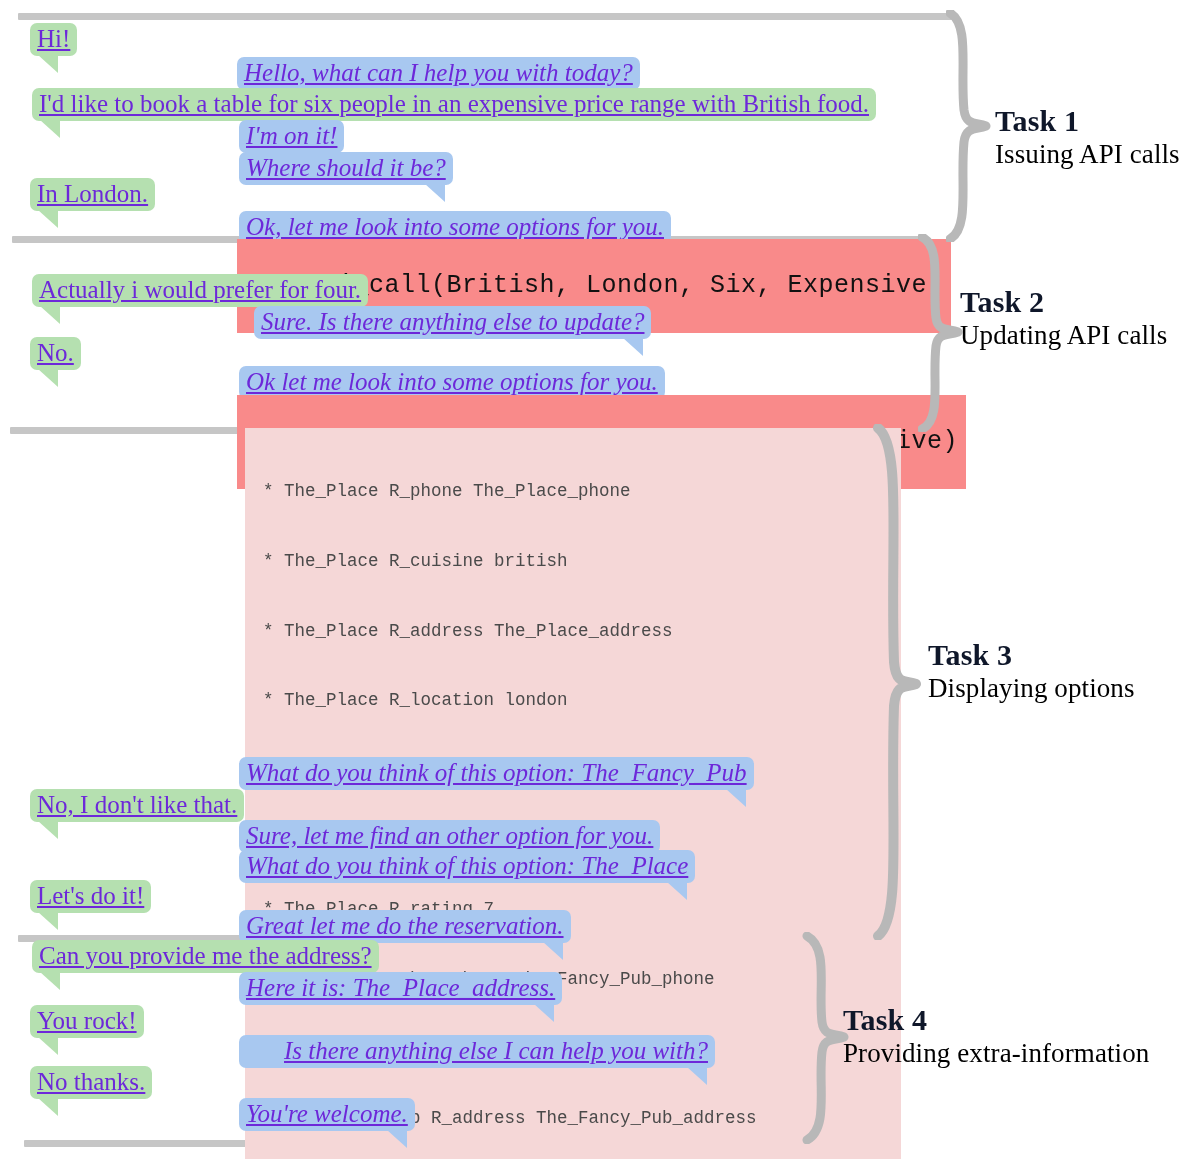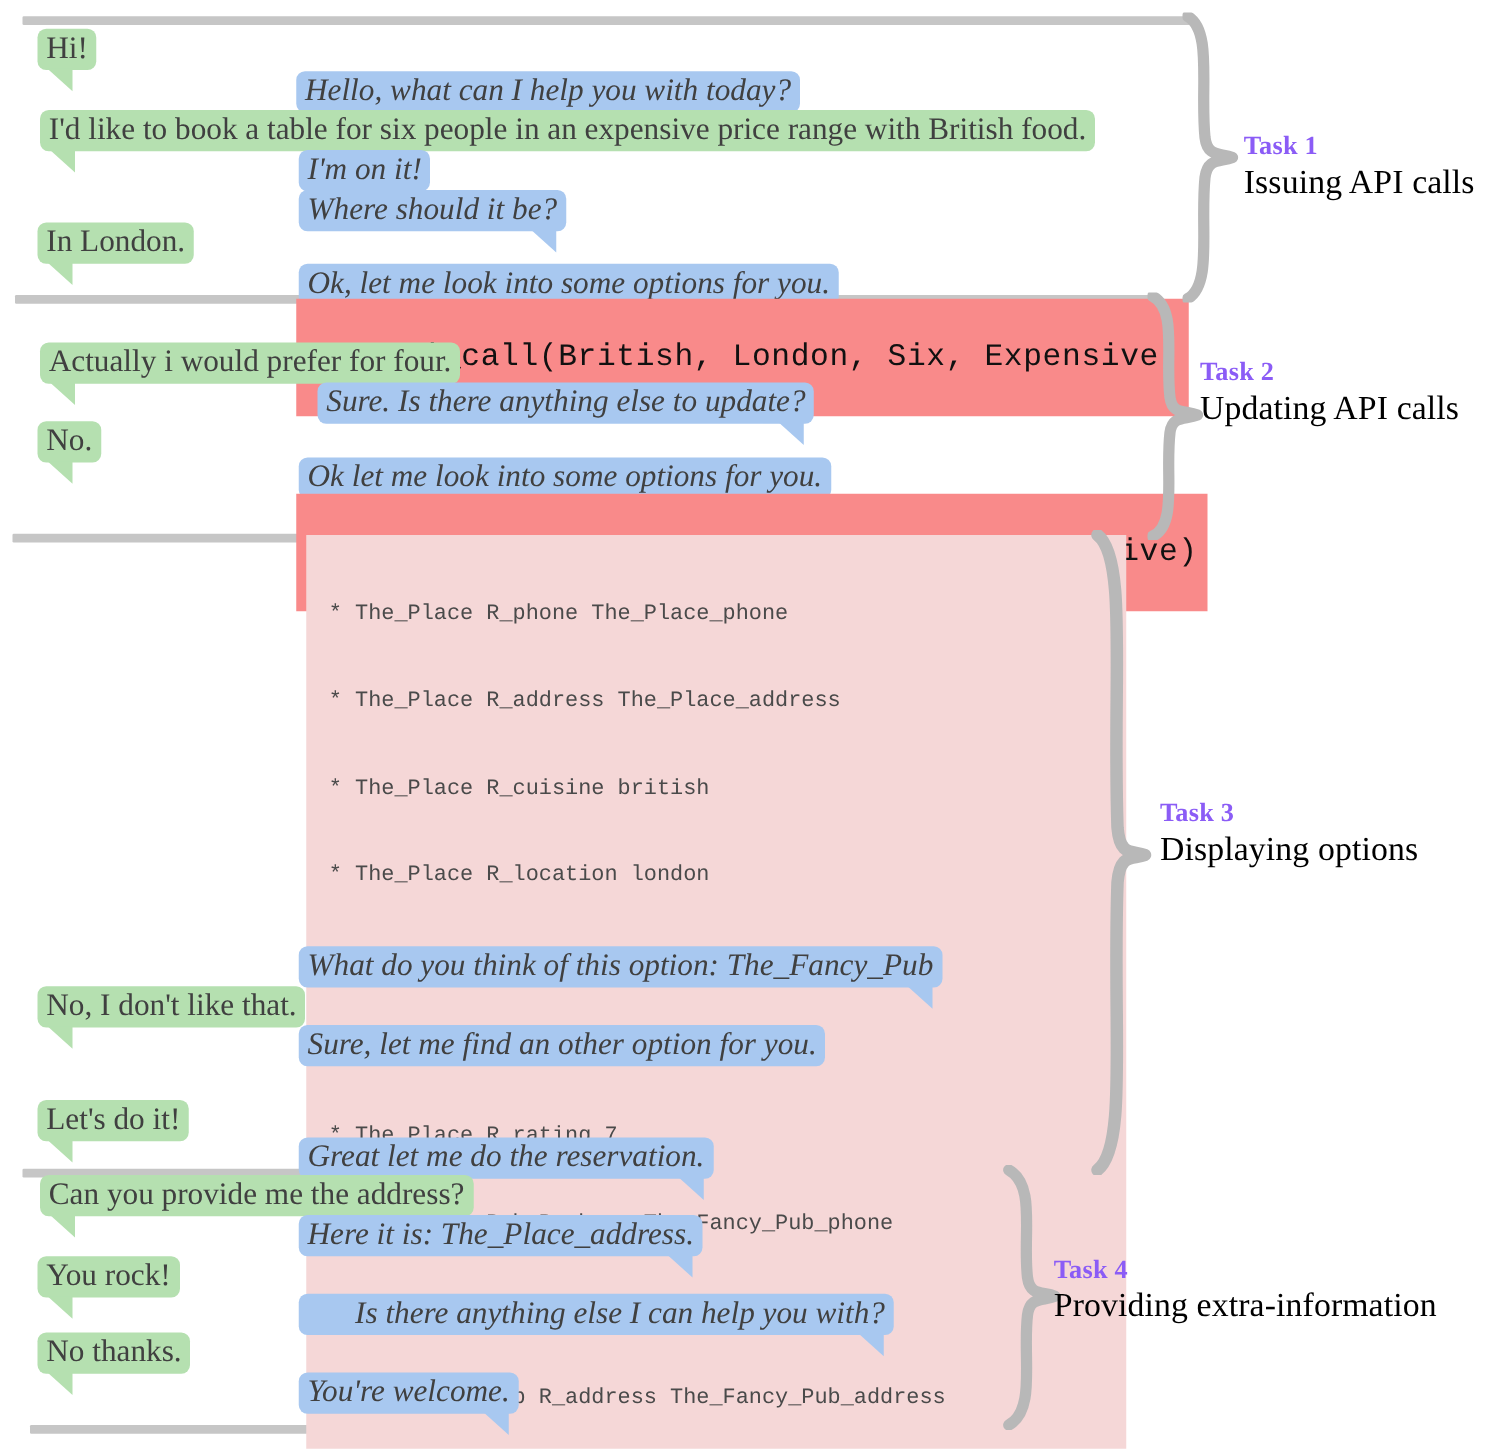--- a/index.html
+++ b/index.html
@@ -19,21 +19,22 @@
   }
 
   
   .bubble{
     position:absolute;
     padding:2px 7px 3px 7px;
     border-radius:7px;
     white-space:nowrap;
     line-height:1.12;
     font-size:25px;
-    color:#404040;
+    color:#6d28d9;
+    text-decoration:underline;
   }
   .bubble .tail{
     position:absolute;
     width:0;height:0;
     border-style:solid;
   }
   .user{
     background:#b5e0b0;
     font-style:normal;
     font-family:"Liberation Serif", serif;
@@ -78,22 +79,22 @@
     line-height:23.2px;
     white-space:pre;
   }
   .kb div{white-space:pre;}
 
   
   .task{position:absolute;}
   .task .t-title{
     font-family:"Liberation Serif", serif;
     font-weight:bold;
-    font-size:21px;
-    color:#8b5cf6;
+    font-size:30px;
+    color:#0f172a;
     letter-spacing:0.2px;
   }
   .task .t-sub{
     font-family:"Liberation Serif", serif;
     font-size:27px;
     color:#000;
     margin-top:1px;
     letter-spacing:0.1px;
   }
 
@@ -170,22 +171,22 @@
     <span>Ok let me look into some options for you.</span>
     
   </div>
 
   <div class="apicall" style="left:237px;top:395px;">
     <span>api_call(British, London, Four, Expensive)</span>
   </div>
 
   <div class="kb" style="left:245px;top:428px;width:628px;">
     <div>* The_Place R_phone The_Place_phone</div>
+    <div>* The_Place R_cuisine british</div>
     <div>* The_Place R_address The_Place_address</div>
-    <div>* The_Place R_cuisine british</div>
     <div>* The_Place R_location london</div>
     <div>* The_Place R_availability four</div>
     <div>* The_Place R_price expensive</div>
     <div>* The_Place R_rating 7</div>
     <div>* The_Fancy_Pub R_phone The_Fancy_Pub_phone</div>
     <div>* The_Fancy_Pub R_cuisine british</div>
     <div>* The_Fancy_Pub R_address The_Fancy_Pub_address</div>
     
     
     
@@ -200,20 +201,24 @@
   <div class="bubble user" style="left:30px;top:789px;">
     <span>No, I don't like that.</span>
     <span class="tail"></span>
   </div>
 
   <div class="bubble bot notail" style="left:239px;top:820px;">
     <span>Sure, let me find an other option for you.</span>
     
   </div>
 
+  <div class="bubble bot" style="left:239px;top:850px;">
+    <span>What do you think of this option: The_Place</span>
+    <span class="tail"></span>
+  </div>
 
   <div class="bubble user" style="left:30px;top:880px;">
     <span>Let's do it!</span>
     <span class="tail"></span>
   </div>
 
   <div class="bubble bot" style="left:239px;top:910px;">
     <span>Great let me do the reservation.</span>
     <span class="tail"></span>
   </div>

